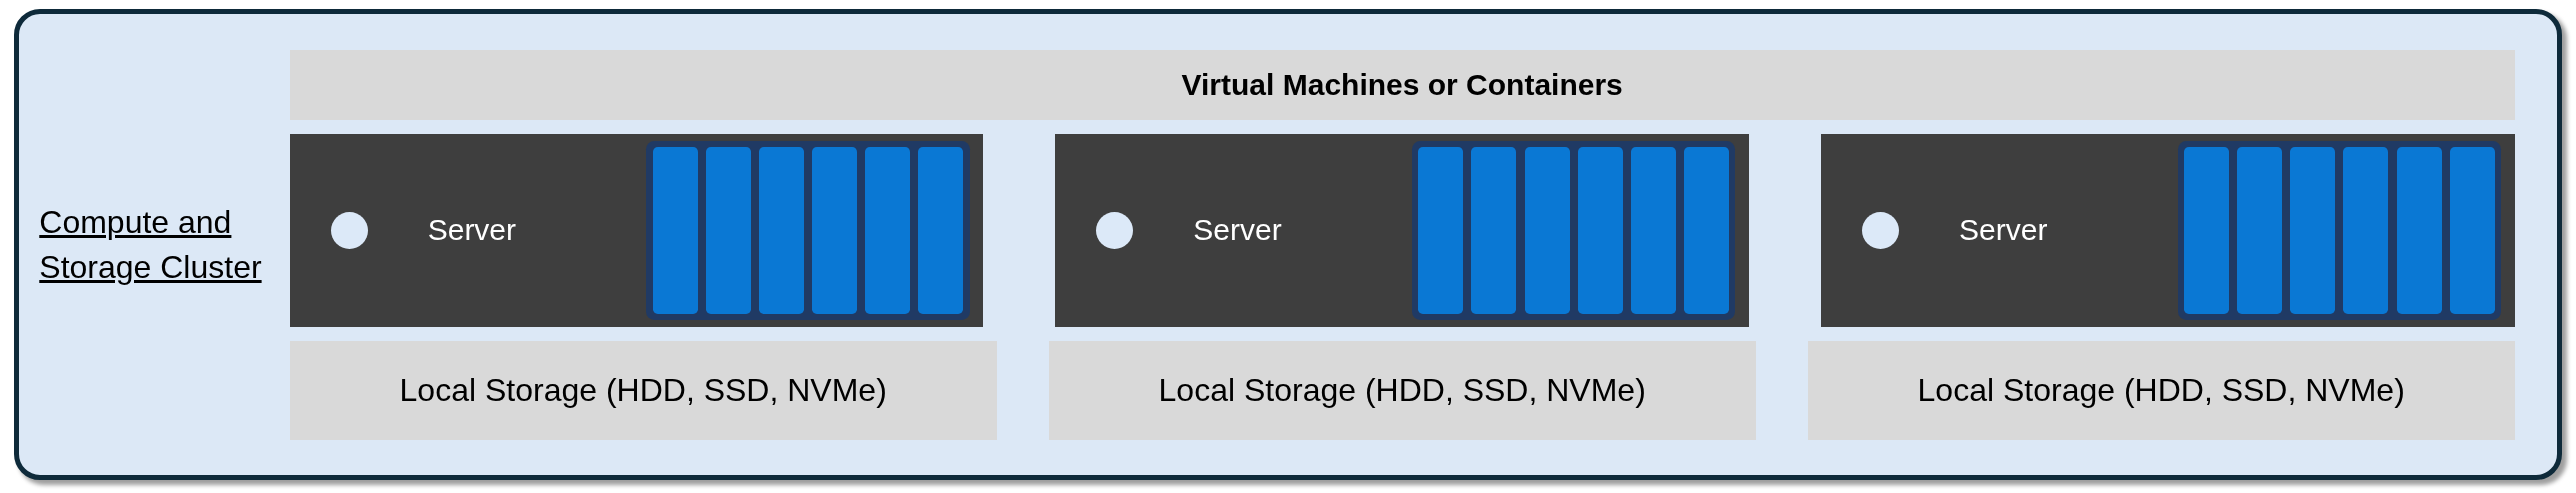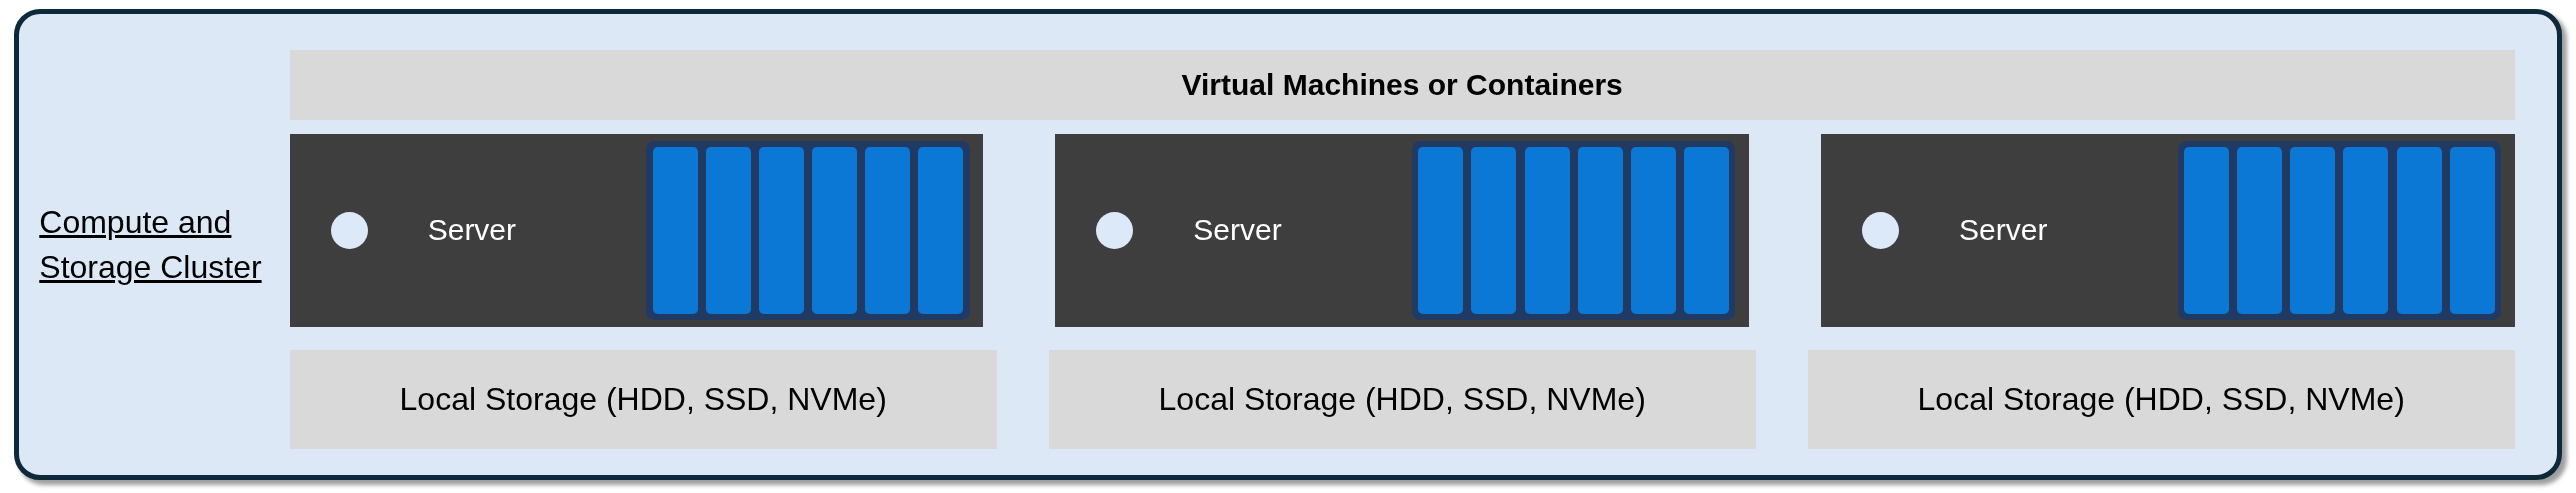--- a/index.html
+++ b/index.html
@@ -49,21 +49,21 @@
     justify-content: center;
     font-size: 30px;
     font-weight: bold;
     color: var(--text-dark, #000000);
     margin-bottom: 13.7px;
   }
   .server-row {
     display: flex;
     gap: 72px;
     height: 193px;
-    margin-bottom: 23px;
+    margin-bottom: 14px;
   }
   .server-card {
     flex: 1;
     min-width: 0;
     background: var(--server-dark, #3e3e3e);
     display: flex;
     align-items: center;
     padding: 0 13.7px 0 41px;
   }
   .power-circle {

